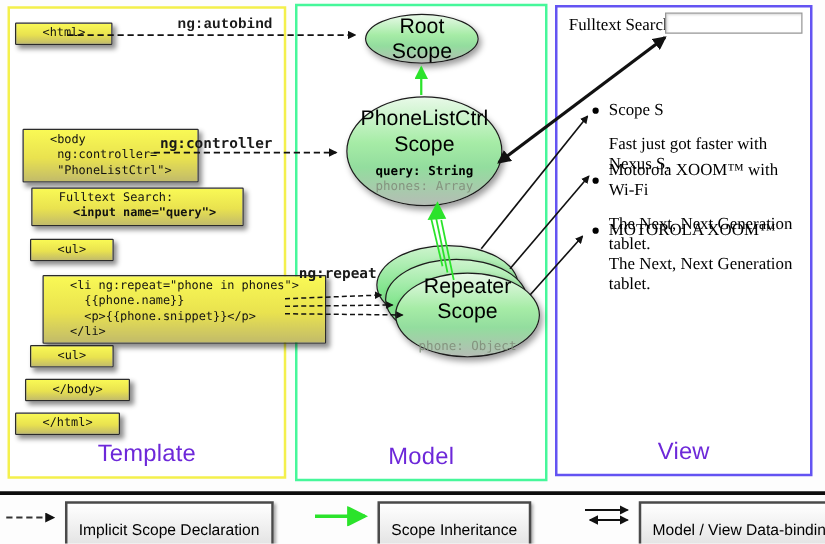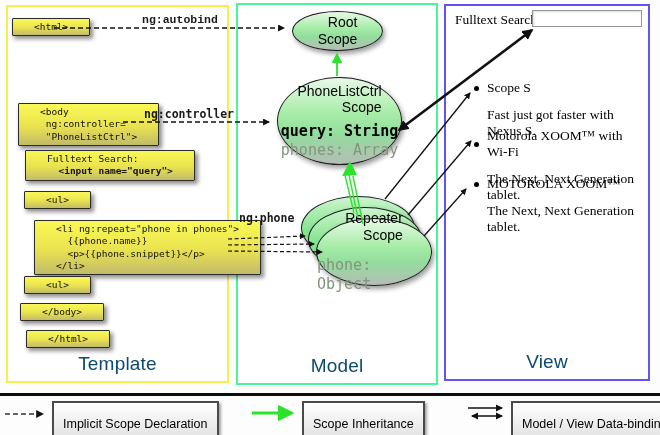--- a/index.html
+++ b/index.html
@@ -4,55 +4,55 @@
 <style>
   html,body{margin:0;padding:0;background:#fdfdfd;}
   .canvas{position:relative;width:660px;height:435px;background:#fdfdfd;overflow:hidden;
           font-family:"Liberation Sans",sans-serif;}
   
   .panel{position:absolute;background:#fff;border-style:solid;border-width:2px;}
   .panel-template{left:6px;top:5px;width:219px;height:374px;border-color:#f4f04c;}
   .panel-model{left:236px;top:3px;width:198px;height:378px;border-color:#46f79a;}
   .panel-view{left:444px;top:4px;width:202px;height:373px;border-color:#6353f2;}
   .panel-label{position:absolute;width:100%;text-align:center;bottom:6px;
-               font-size:19px;color:#0c4a6e;letter-spacing:.2px;}
+               font-size:19px;color:#6d28d9;letter-spacing:.2px;}
   
   .code-box{position:absolute;z-index:3;border:1.5px solid #2b2b2b;border-radius:1px;
             background:linear-gradient(180deg,#f9f955 0%,#e9e24f 55%,#c2bb6a 100%);
             box-shadow:2.5px 3px 4px rgba(0,0,0,.45);
             font-family:"DejaVu Sans Mono","Liberation Mono",monospace;
             font-size:9.5px;line-height:1.3;color:#111;padding:2px 21px;white-space:pre;}
   .cb-html-open{left:12px;top:18px;}
   .cb-body-open{left:18px;top:103px;}
   .cb-fulltext{left:25px;top:150px;}
   .cb-fulltext .bold{font-weight:bold;}
   .cb-ul1{left:24px;top:191px;}
   .cb-li{left:34px;top:220px;}
   .cb-ul2{left:24px;top:276px;}
   .cb-body-close{left:20px;top:303px;}
-  .cb-html-close{left:12px;top:330px;margin-left:14px;}
+  .cb-html-close{left:12px;top:330px;}
   
   .ng-label{position:absolute;z-index:4;font-family:"DejaVu Sans Mono","Liberation Mono",monospace;
             font-size:11.5px;font-weight:bold;color:#1a1a1a;background:transparent;}
   .ng-autobind{left:142px;top:13px;font-family:Liberation Mono, monospace;}
-  .ng-controller{left:144px;top:107px;}
+  .ng-controller{left:128px;top:107px;}
   .ng-repeat{left:239px;top:211px;}
   
   .ellipse{position:absolute;z-index:4;border:1.5px solid #1c1c1c;border-radius:50%;
            background:linear-gradient(180deg,#e8f9e8 0%,#a6eca6 42%,#93dd9e 65%,#b5bdb5 100%);
            box-shadow:2px 3px 5px rgba(0,0,0,.4);
            display:flex;flex-direction:column;align-items:center;justify-content:center;}
   .ellipse-back{background:linear-gradient(180deg,#cdf4cd 0%,#7ee48a 58%,#aed4ae 100%);}
   .el-root{left:292px;top:11px;width:89px;height:38px;}
   .el-plc{left:277px;top:77px;width:123px;height:86px;}
   .el-rep-back{left:301px;top:196px;width:112px;height:62px;}
   .el-rep-mid{left:308px;top:207px;width:112px;height:63px;}
   .el-rep-front{left:316px;top:218px;width:114px;height:66px;}
-  .scope-name{font-size:14px;line-height:1.18;color:#000;text-align:right;white-space:pre-line;}
-  .scope-prop{font-family:"DejaVu Sans Mono","Liberation Mono",monospace;font-size:15px;line-height:1.25;}
+  .scope-name{font-size:17px;line-height:1.18;color:#000;text-align:center;white-space:pre-line;}
+  .scope-prop{font-family:"DejaVu Sans Mono","Liberation Mono",monospace;font-size:10px;line-height:1.25;}
   .prop-bold{font-weight:bold;color:#000;}
   .prop-gray{color:#84947f;}
   .el-plc .scope-props{margin-top:6px;text-align:center;}
   .el-rep-front .scope-props{margin-top:13px;}
   
   .view-search-label{position:absolute;left:455px;top:12px;z-index:4;
                      font-family:"Liberation Serif",serif;font-size:13.5px;color:#000;}
   .view-search-input{position:absolute;left:532px;top:10px;width:104px;height:15px;z-index:4;
                      border:1px solid #979797;background:#fff;box-shadow:inset 1px 1px 2px rgba(0,0,0,.15);
                      font-family:"Liberation Serif",serif;font-size:12px;padding:0 2px;}
@@ -99,21 +99,21 @@
   <div class="code-box cb-li">&lt;li ng:repeat="phone in phones"&gt;
   {{phone.name}}
   &lt;p&gt;{{phone.snippet}}&lt;/p&gt;
 &lt;/li&gt;</div>
   <div class="code-box cb-ul2">&lt;ul&gt;</div>
   <div class="code-box cb-body-close">&lt;/body&gt;</div>
   <div class="code-box cb-html-close">&lt;/html&gt;</div>
 
   <div class="ng-label ng-autobind">ng:autobind</div>
   <div class="ng-label ng-controller">ng:controller</div>
-  <div class="ng-label ng-repeat">ng:phone</div>
+  <div class="ng-label ng-repeat">ng:repeat</div>
 
   <div class="ellipse el-root">
     <div class="scope-name">Root
 Scope</div>
   </div>
   <div class="ellipse el-plc">
     <div class="scope-name">PhoneListCtrl
 Scope</div>
     <div class="scope-props">
       <div class="scope-prop prop-bold">query: String</div>

